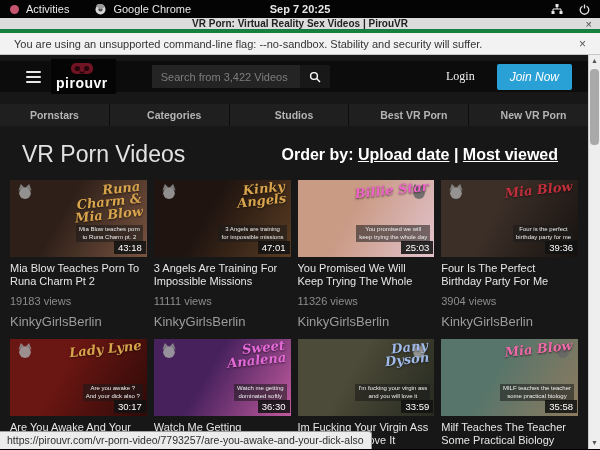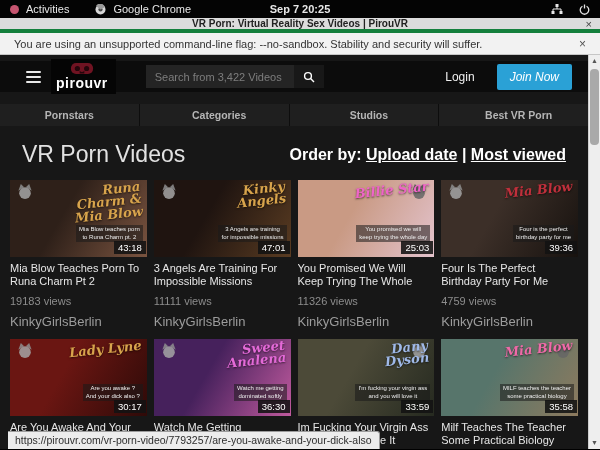--- a/index.html
+++ b/index.html
@@ -29,37 +29,37 @@
   
   .page { height:394px; background:#171717; position:relative; overflow:hidden; }
   .content { width:588px; }
 
   .siteheader { margin-top:6px; height:31px; background:#0c0c0c; display:flex;
     align-items:center; padding:0 16px 0 26px; gap:10px; }
   .burger { width:15px; display:flex; flex-direction:column; gap:3px; cursor:pointer; }
   .burger span { height:2px; background:#e8e8e8; border-radius:1px; }
   .logo { display:flex; align-items:center; background:#050505; padding:3px 8px 3px 5px;flex-direction:column; }
   .logo .word { color:#fff; font-weight:bold; font-size:14px; letter-spacing:.5px; }
-  .searchwrap { display:flex; margin-left:20px; }
+  .searchwrap { display:flex; margin-left:26px; }
   .searchwrap input { width:148px; height:23px; background:#242424; border:none;
     color:#bbb; font-size:11px; padding:0 9px; outline:none; }
   .searchwrap input::placeholder { color:#7d7d7d; }
   .searchbtn { width:30px; height:23px; background:#181818; border:none; display:flex;
     align-items:center; justify-content:center; cursor:pointer; }
-  .login { margin-left:auto; color:#f0f0f0; font-size:12px; cursor:pointer; }
+  .login { margin-left:auto; color:#f0f0f0; font-size:12px; cursor:pointer;font-family:Liberation Serif, serif; }
   .joinbtn { border:none; color:#fff; font-size:12px; padding:6px 13px; margin-left:12px;
     border-radius:2px; cursor:pointer;font-style:italic; }
 
   .navrow { display:flex; margin-top:12px; height:22px; background:#1f1f1f;gap:10px; }
   .navrow .navitem { flex:1; text-align:center; line-height:22px; color:#b5b5b5;
     font-size:10.5px; font-weight:bold; border-right:1px solid #0d0d0d; cursor:pointer; }
   .navrow .navitem:last-child { border-right:none; }
 
   .pagehead { display:flex; align-items:center; justify-content:space-between;
-    padding:15px 22px 12px 22px; }
+    padding:15px 30px 12px 22px; }
   .pagehead h1 { color:#e2e2e2; font-size:23px; font-weight:normal; }
   .orderby { color:#fff; font-size:16px; font-weight:bold; }
   .orderby a { color:#fff; text-decoration:underline; cursor:pointer; }
 
   .grid { display:grid; grid-template-columns:repeat(4,1fr); column-gap:7px; row-gap:10px;
     padding:0 10px; }
   .card { cursor:pointer; }
   .thumb { position:relative; height:77px; overflow:hidden; }
   .overlay-name { position:absolute; top:5px; right:5px; width:62%; text-align:right;
     font-family:"DejaVu Serif", serif; font-style:italic; font-weight:bold;
@@ -71,21 +71,21 @@
   .duration { position:absolute; bottom:3px; right:1px; background:rgba(18,18,18,.88);
     color:#fff; font-size:9.5px; padding:1px 4px; }
   .catlogo { position:absolute; top:3px; opacity:.85; }
   .catlogo.left { left:5px; } .catlogo.right { right:5px; }
   .vtitle { margin-top:5px; color:#e6e6e6; font-size:11px; line-height:1.2;
     height:26px; overflow:hidden; }
   .views { margin-top:7px; color:#8d8d8d; font-size:11px; }
   .studio { margin-top:7px; color:#9c9c9c; font-size:13px; cursor:pointer; }
 
   
-  .statusurl { position:absolute; left:8px; bottom:0; background:#ececec; color:#2e2e2e;
+  .statusurl { position:absolute; left:0; bottom:0; background:#ececec; color:#2e2e2e;
     font-size:10.5px; padding:2px 7px 3px 7px; border:1px solid #9c9c9c; border-left:none;
     border-bottom:none; border-top-right-radius:3px; white-space:nowrap; z-index:5; }
 
   
   .scrollbar { position:absolute; right:0; top:0; bottom:0; width:12px; background:#eeeeee;
     border-left:1px solid #cfcfcf; z-index:6; }
   .sb-btn { height:12px; text-align:center; font-size:7px; color:#555; line-height:12px;
     cursor:pointer; }
   .sb-btn.down { position:absolute; bottom:0; left:0; right:0; }
   .sb-thumb { position:absolute; top:14px; left:1px; width:9px; height:76px;
@@ -161,20 +161,21 @@
       </div>
       <span class="login">Login</span>
       <button class="joinbtn" style="background-color: rgb(42, 161, 214);">Join Now</button>
     </div>
 
     <div class="navrow">
       <div class="navitem">Pornstars</div>
       <div class="navitem">Categories</div>
       <div class="navitem">Studios</div>
       <div class="navitem">Best VR Porn</div>
+      <div class="navitem">New VR Porn</div>
     </div>
 
     <div class="pagehead">
       <h1>VR Porn Videos</h1>
       <div class="orderby">
         <span>Order by:</span>
         <a>Upload date</a><span> | </span><a>Most viewed</a>
       </div>
     </div>
 
@@ -245,21 +246,21 @@
                 <path d="M20 9 L17 1 L13 5 Z" fill="#8f8f8f"></path>
                 <circle cx="12" cy="12" r="7" fill="#a5a5a5"></circle>
               </svg>
           </span>
           <span class="overlay-name" style="color: rgb(192, 48, 60);">Mia Blow</span>
           <span class="caption">Four is the perfect
 birthday party for me</span>
           <span class="duration">39:36</span>
         </div>
         <div class="vtitle">Four Is The Perfect Birthday Party For Me</div>
-        <div class="views">4759 views</div>
+        <div class="views">3904 views</div>
         <div class="studio">KinkyGirlsBerlin</div>
       </div>
 
       <div class="card">
         <div class="thumb" style="background: linear-gradient(120deg, rgb(106, 22, 18) 40%, rgb(46, 10, 8));">
           <span class="catlogo left">
             <svg width="20" height="17" viewBox="0 0 24 20">
                 <path d="M4 9 L7 1 L11 5 Z" fill="#8f8f8f"></path>
                 <path d="M20 9 L17 1 L13 5 Z" fill="#8f8f8f"></path>
                 <circle cx="12" cy="12" r="7" fill="#a5a5a5"></circle>

